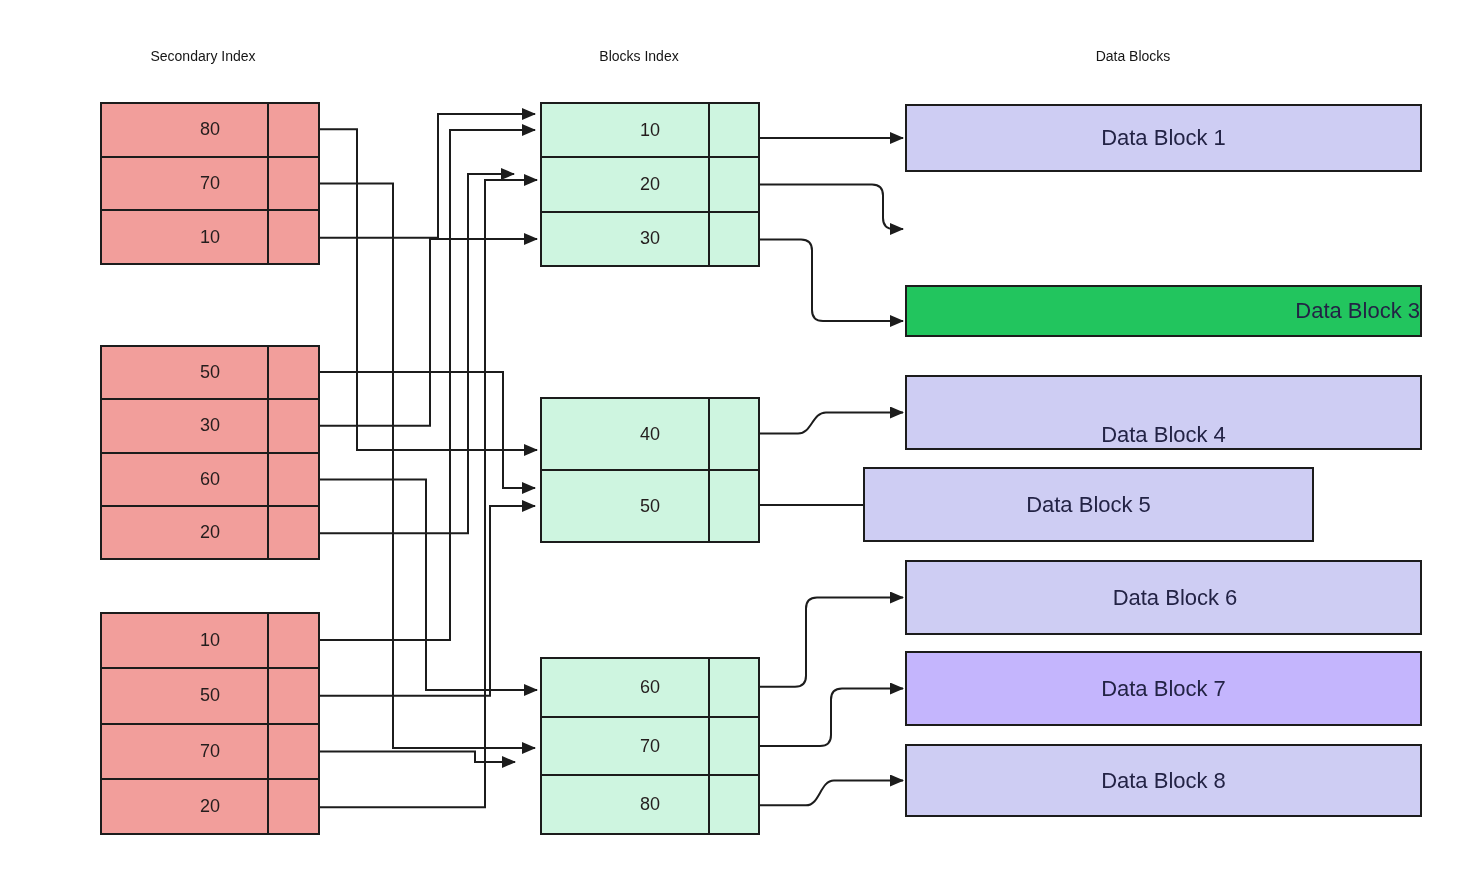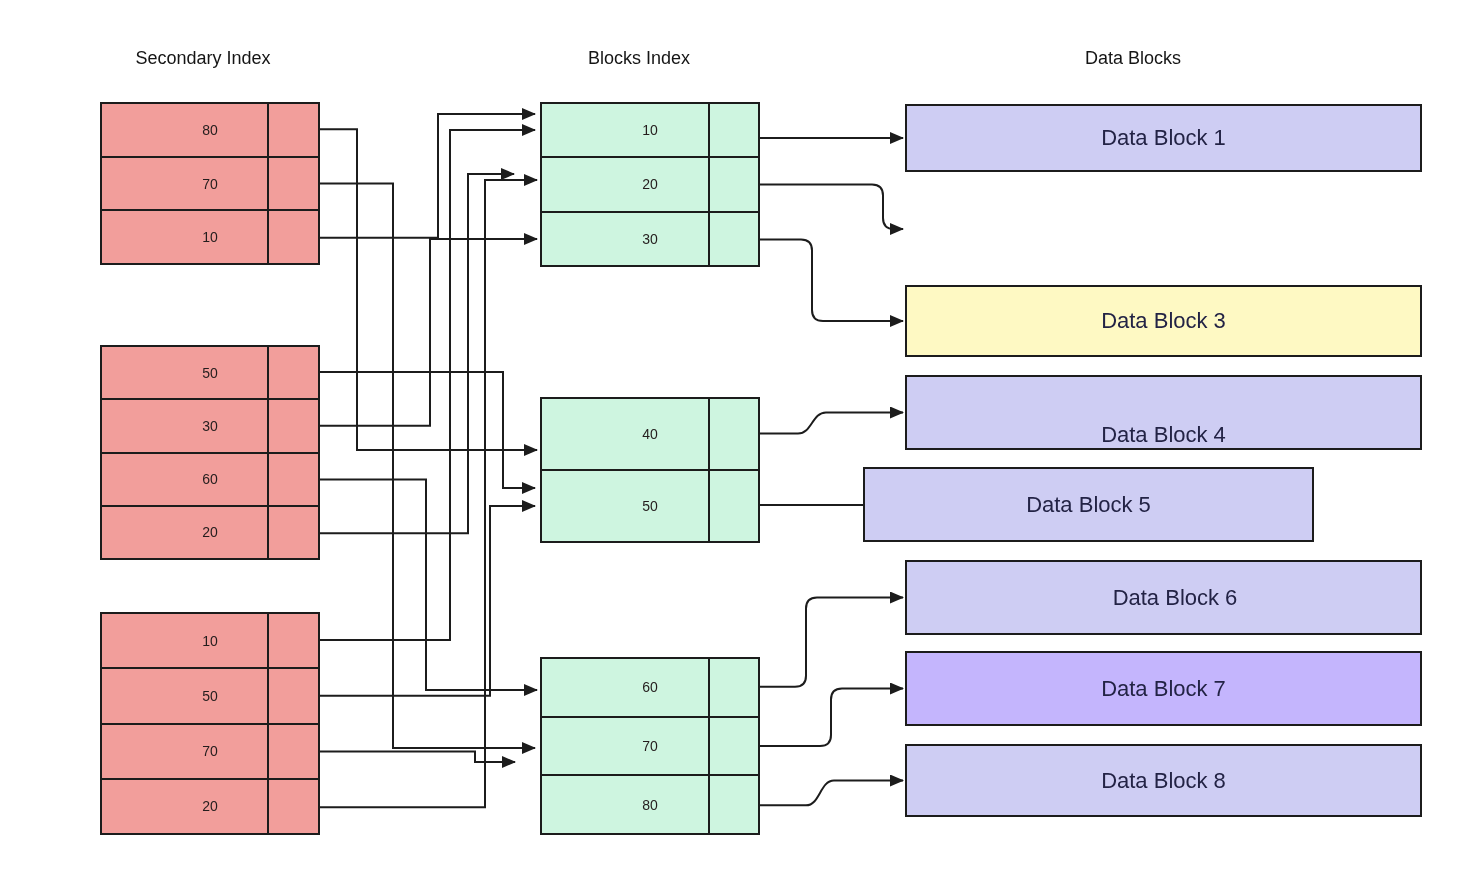--- a/index.html
+++ b/index.html
@@ -2,30 +2,30 @@
 <html><head>
 <meta charset="utf-8">
 <style>
   html,body{margin:0;padding:0;background:#ffffff;}
   .canvas{
     position:relative;width:1478px;height:888px;background:#ffffff;
     font-family:"Liberation Sans", sans-serif;overflow:hidden;
   }
   .col-title{
     position:absolute;transform:translateX(-50%);
-    font-size:18px;color:#151515;white-space:nowrap;
+    font-size:14px;color:#151515;white-space:nowrap;
   }
   .wires{position:absolute;left:0;top:0;pointer-events:none;}
   .dtable{
     position:absolute;border:2px solid #1c1c1c;box-sizing:border-box;
     display:flex;flex-direction:column;
   }
   .drow{
     flex:1;position:relative;display:flex;align-items:center;justify-content:center;
-    font-size:14px;color:#241d1d;border-top:2px solid #1c1c1c;
+    font-size:18px;color:#241d1d;border-top:2px solid #1c1c1c;
   }
   .drow:first-child{border-top:none;}
   .vdiv{position:absolute;top:0;bottom:0;width:0;border-left:2px solid #1c1c1c;}
   .block{
     position:absolute;border:2px solid #1c1c1c;box-sizing:border-box;
     display:flex;align-items:center;justify-content:center;
     font-size:22px;color:#232345;
   }
 </style>
 </head>
@@ -133,21 +133,21 @@
         <span>70</span>
       </div>
       <div class="drow">
         <span>80</span>
       </div>
       <div class="vdiv" style="left: 166px;"></div>
     </div>
     <div class="block" style="left: 905px; top: 104px; width: 517px; height: 68px; background: rgb(206, 205, 243);">
       <span>Data Block 1</span>
     </div>
-    <div class="block" style="left: 905px; top: 285px; width: 517px; height: 72px; background: #fef9c3;">
+    <div class="block" style="left: 905px; top: 285px; width: 517px; height: 52px; background: #22c55e; justify-content: flex-end;">
       <span>Data Block 3</span>
     </div>
     <div class="block" style="left: 905px; top: 375px; width: 517px; height: 75px; background: rgb(206, 205, 243); align-items: flex-end;">
       <span>Data Block 4</span>
     </div>
     <div class="block" style="left: 855px; top: 467px; width: 451px; height: 75px; background: rgb(206, 205, 243); margin-left: 8px;">
       <span>Data Block 5</span>
     </div>
     <div class="block" style="left: 905px; top: 560px; width: 517px; height: 75px; background: rgb(206, 205, 243); padding-left: 23px;">
       <span>Data Block 6</span>

